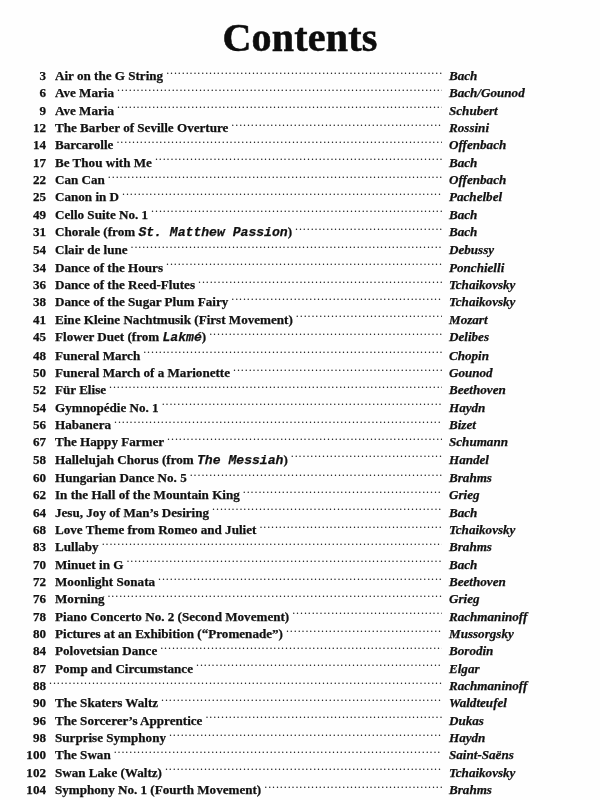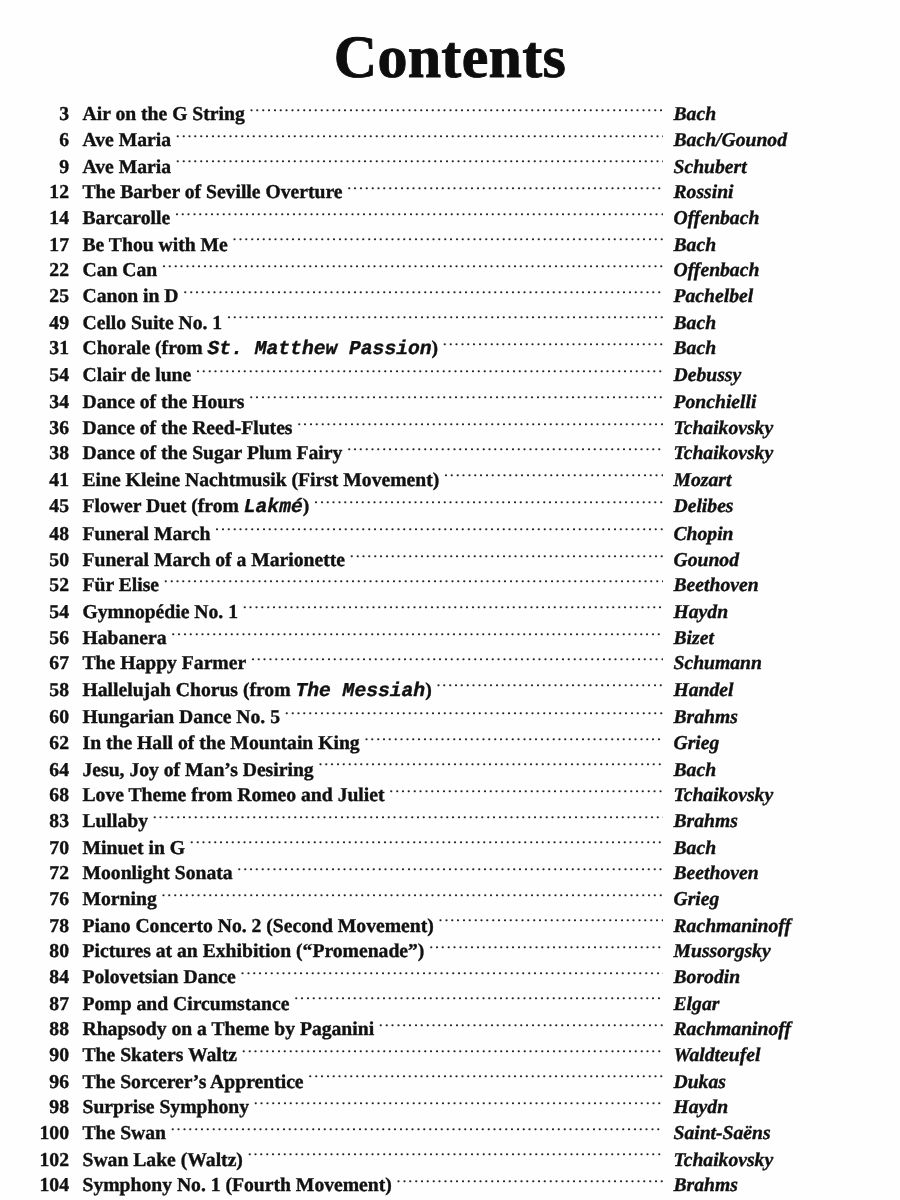--- a/index.html
+++ b/index.html
@@ -318,21 +318,20 @@
         <span class="composer">Borodin</span>
       </li>
       <li class="toc-row">
         <span class="pagenum">87</span>
         <span class="title">Pomp and Circumstance</span>
         <span class="leader"></span>
         <span class="composer">Elgar</span>
       </li>
       <li class="toc-row">
         <span class="pagenum">88</span>
-        <span class="title">Rhapsody on a Theme by Paganini</span>
         <span class="leader"></span>
         <span class="composer">Rachmaninoff</span>
       </li>
       <li class="toc-row">
         <span class="pagenum">90</span>
         <span class="title">The Skaters Waltz</span>
         <span class="leader"></span>
         <span class="composer">Waldteufel</span>
       </li>
       <li class="toc-row">

